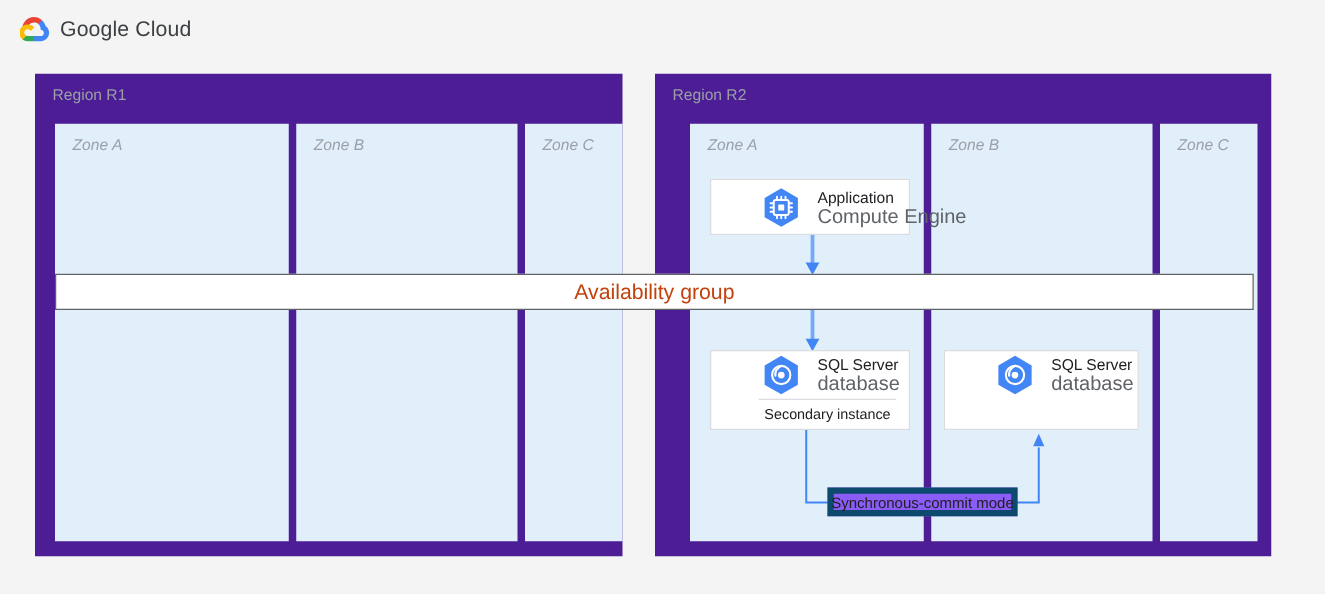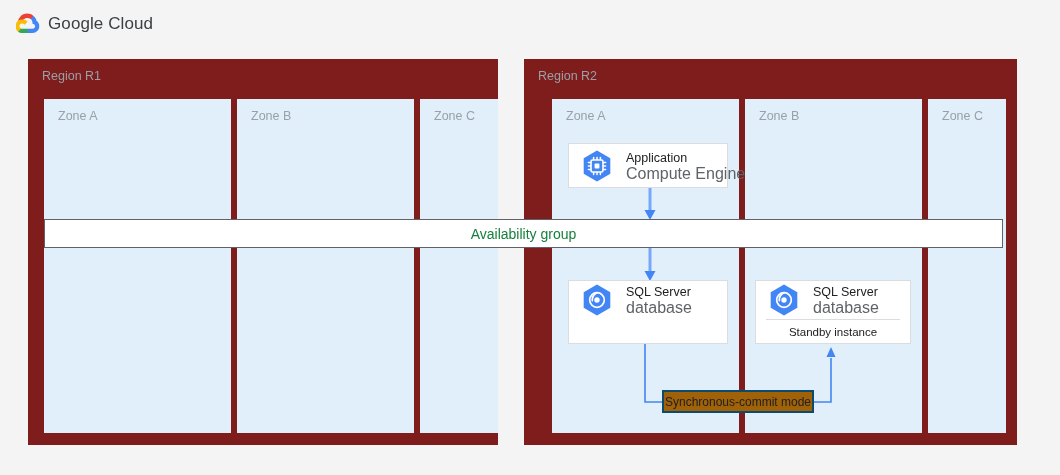--- a/index.html
+++ b/index.html
@@ -40,32 +40,33 @@
   #canvas {
     position: absolute;
     left: 0; top: 48px;
     width: 1060px; height: 427px;
     background: #f4f4f4;
   }
 
   
   .region {
     position: absolute;
-    background: #7f1d1d;
+    background: #4c1d95;
   }
   .region-label {
     position: absolute;
     left: 14px; top: 10px;
     font-size: 12.5px;
     color: #9aa0a6;
     white-space: nowrap;
   }
   .zone {
     position: absolute;
     background: #e1effb;
+    font-style: italic;
   }
   .zone-label {
     position: absolute;
     left: 14px; top: 10px;
     font-size: 12.5px;
     color: #9aa0a6;
     white-space: nowrap;
   }
 
   
@@ -75,32 +76,33 @@
     width: 959px; height: 29px;
     background: #ffffff;
     border: 1px solid #5f6368;
     box-sizing: border-box;
     display: flex;
     align-items: center;
     justify-content: center;
     z-index: 6;
   }
   #availability-group-label {
-    font-size: 14px;
-    color: #15803d;
+    font-size: 17px;
+    color: #c2410c;
     white-space: nowrap;
   }
 
   
   .card {
     position: absolute;
     background: #ffffff;
     border: 1px solid #dadce0;
     box-sizing: border-box;
     z-index: 5;
+    padding-left: 28px;
   }
   .card-main {
     display: flex;
     align-items: center;
     padding: 0 10px;
     box-sizing: border-box;
   }
   .card-icon {
     width: 36px;
     height: 36px;
@@ -138,22 +140,22 @@
     white-space: nowrap;
   }
 
   
   .conn {
     position: absolute;
     z-index: 4;
   }
   #sync-label-box {
     position: absolute;
-    background: #a16207;
-    border: 2px solid #0c4a6e;
+    background: #8b5cf6;
+    border: 5px solid #0c4a6e;
     box-sizing: border-box;
     display: flex;
     align-items: center;
     justify-content: center;
     z-index: 7;
   }
   #sync-label-text {
     font-size: 12px;
     color: #202124;
     white-space: nowrap;
@@ -263,35 +265,35 @@
           <circle cx="18" cy="18" r="7.3" fill="none" stroke="#ffffff" stroke-width="1.7"></circle>
           <circle cx="18" cy="18" r="2.7" fill="#ffffff"></circle>
           <path d="M18 10.7 C14.4 12.6 13.0 15.3 13.3 18.6" fill="none" stroke="#ffffff" stroke-width="1.7" stroke-linecap="round"></path>
         </svg>
       </span>
       <span class="card-texts">
         <span class="card-title">SQL Server</span>
         <span class="card-sub">database</span>
       </span>
     </div>
+    <div class="card-footer">
+      <span class="card-footer-label">Secondary instance</span>
+    </div>
   </div>
 
   <div class="card" style="left:755px; top:232px; width:156px; height:64px;">
     <div class="card-main" style="height:38px;">
       <span class="card-icon">
         <svg width="36" height="36" viewBox="0 0 36 36" xmlns="http://www.w3.org/2000/svg">
           <path d="M18 2.6 L31.3 10.3 L31.3 25.7 L18 33.4 L4.7 25.7 L4.7 10.3 Z" fill="#4285f4"></path>
           <circle cx="18" cy="18" r="7.3" fill="none" stroke="#ffffff" stroke-width="1.7"></circle>
           <circle cx="18" cy="18" r="2.7" fill="#ffffff"></circle>
           <path d="M18 10.7 C14.4 12.6 13.0 15.3 13.3 18.6" fill="none" stroke="#ffffff" stroke-width="1.7" stroke-linecap="round"></path>
         </svg>
       </span>
       <span class="card-texts">
         <span class="card-title">SQL Server</span>
         <span class="card-sub">database</span>
       </span>
     </div>
-    <div class="card-footer">
-      <span class="card-footer-label">Standby instance</span>
-    </div>
   </div>
 
 </div>
 
 </body></html>

